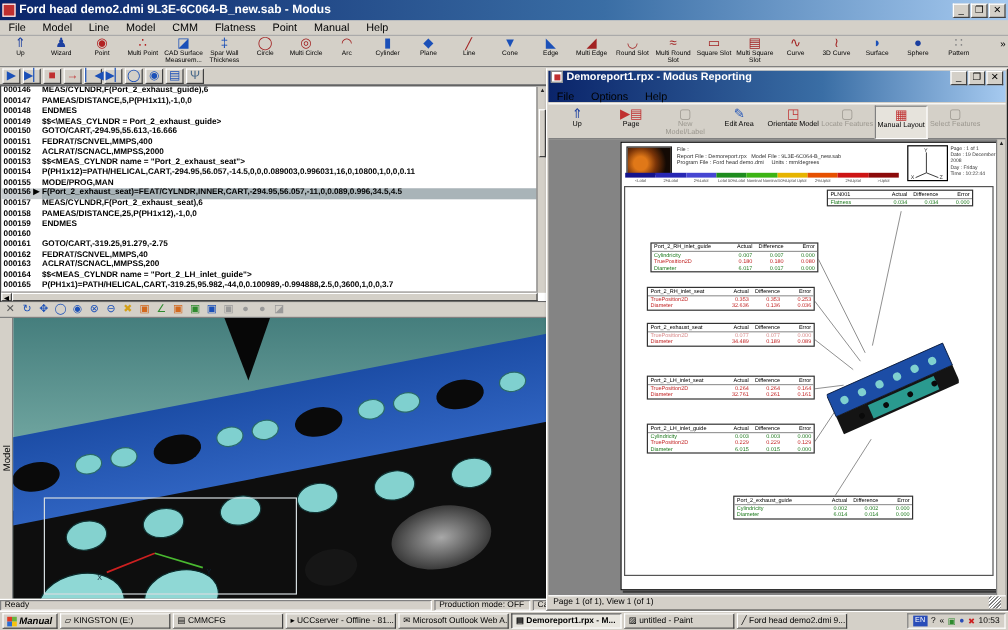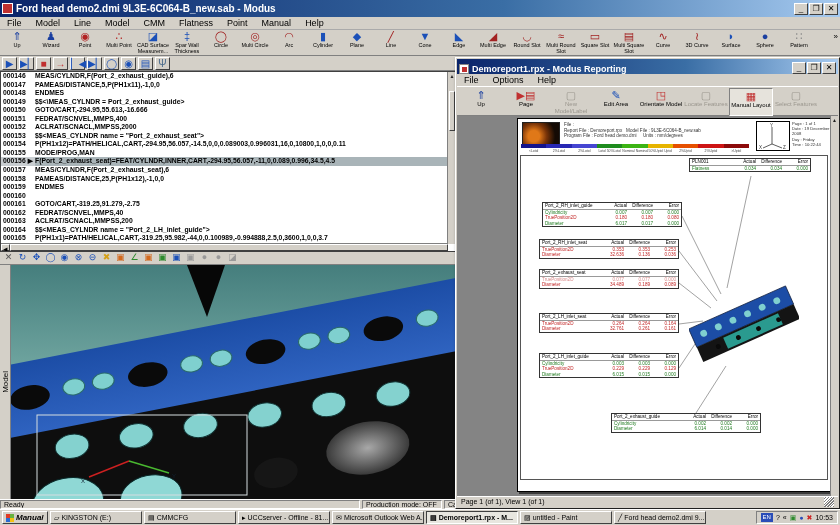--- a/index.html
+++ b/index.html
@@ -73,22 +73,22 @@
   .task .ticn{font-size:7px;}
   .task.task-active{border-color:#404040 #fff #fff #404040;background:#e8e6df;font-weight:bold;}
   #tray{margin-left:auto;display:flex;align-items:center;gap:3px;border:1px solid;border-color:#808080 #fff #fff #808080;
     height:13px;padding:0 4px;font-size:7px;}
   #tray .en{background:#2a4db8;color:#fff;font-size:6px;padding:0 2px;height:9px;line-height:9px;}
   #tray .ticon{font-size:7px;}
 
   
   #report{position:absolute;left:455px;top:57px;width:385px;height:452px;background:#d4d0c8;z-index:10;
     border:1px solid;border-color:#fff #202020 #202020 #fff;box-shadow:1px 1px 3px rgba(0,0,0,.4);}
-  #rtitlebar{position:absolute;left:1px;top:1px;right:1px;height:15px;
-    background:linear-gradient(90deg,#0a246a,#3a6ea5 60%,#a6caf0);display:flex;align-items:flex-end;padding:0 2px;}
+  #rtitlebar{position:absolute;left:1px;top:1px;right:1px;height:26px;
+    background:linear-gradient(90deg,#0a246a,#3a6ea5 60%,#a6caf0);display:flex;align-items:flex-start;padding:0 2px;}
   #rtitlebar .appicon{width:10px;height:10px;background:#fff;border:1px solid #888;margin-right:3px;position:relative;}
   #rtitlebar .appicon::after{content:"";position:absolute;left:2px;top:2px;width:5px;height:5px;background:#c03030;}
   #rtitlebar .title{color:#fff;font-size:9px;font-weight:bold;flex:1;white-space:nowrap;overflow:hidden;}
   #rmenubar{position:absolute;left:1px;top:16px;right:1px;height:12px;display:flex;align-items:center;font-size:9px;}
   #rmenubar .menu{padding:0 7px;}
   #rtoolbar{position:absolute;left:1px;top:28px;right:1px;height:30px;display:flex;align-items:flex-start;
     border-top:1px solid #fff;border-bottom:1px solid #808080;padding:1px 0 0 2px;gap:1px;}
   .rtbitem{flex:0 0 44px;text-align:center;padding-top:1px;height:28px;overflow:hidden;}
   .rtbitem .ricon{font-size:11px;line-height:12px;}
   .rtbitem .rlabel{font-size:6px;line-height:6.5px;}

